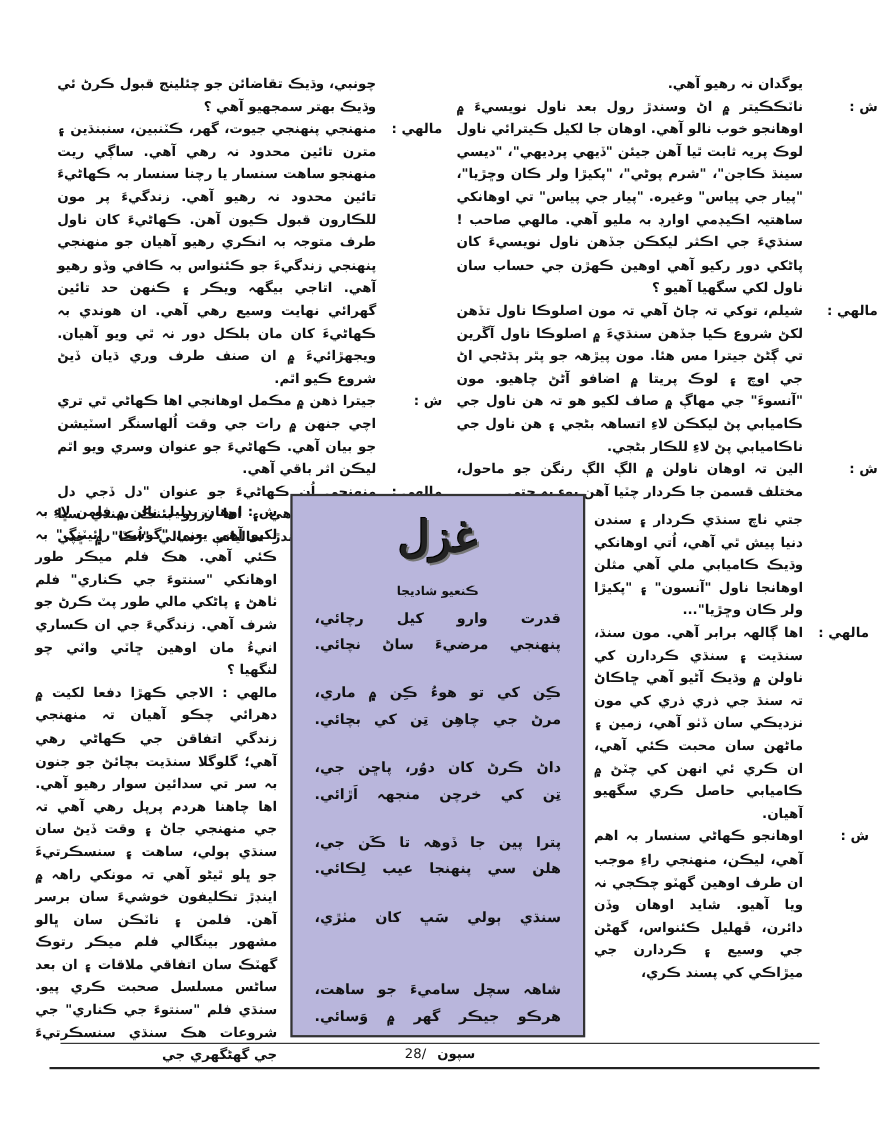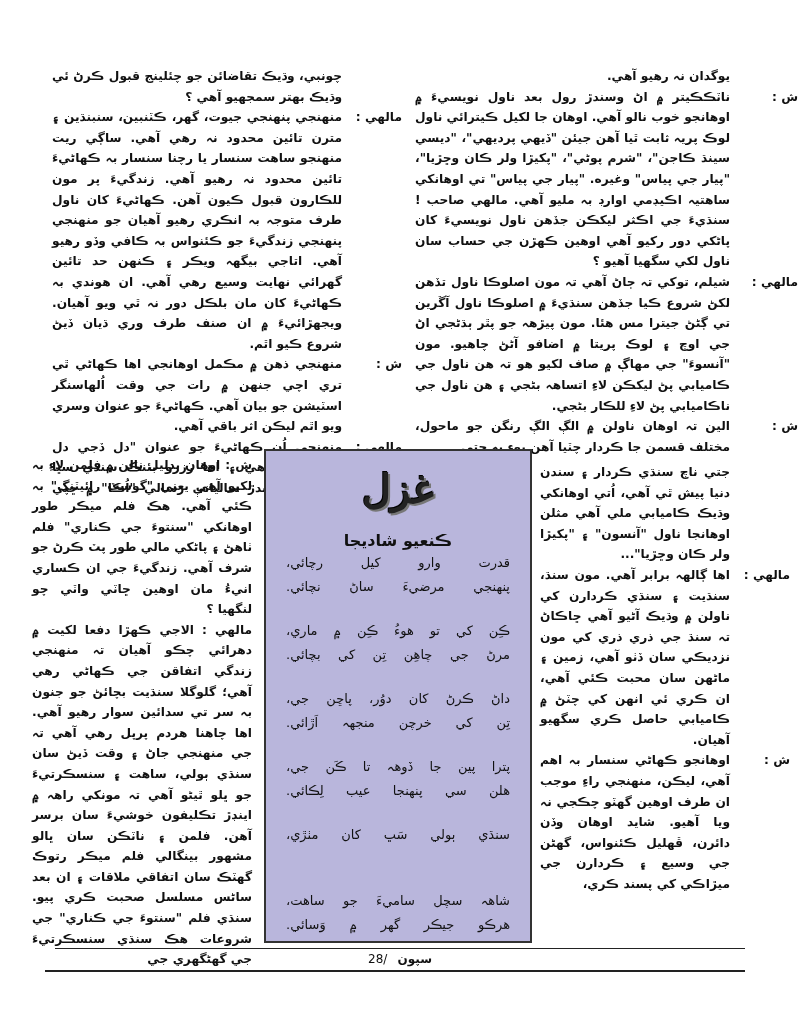--- a/index.html
+++ b/index.html
@@ -18,24 +18,24 @@
   .col-left .speaker { right:-60px; }
   .col-right-lower .speaker { right:-60px; }
   .inline-speaker { font-weight:bold; }
   .poem-box { position:absolute; left:264px; top:449px; width:268px; height:494px;
               background:#b9b6dc; border:2px solid #333; box-sizing:border-box; }
   .poem-title { position:absolute; left:0; right:0; top:14px; text-align:center; }
   .poem-title-glyph { display:inline-block; font-family:"DejaVu Serif", serif; font-size:40px;
                       font-weight:bold; color:#222; direction:rtl;
                       text-shadow: 2px 2px 0 #777, -1px -1px 0 #000; letter-spacing:2px; }
   .poet { position:absolute; left:0; right:0; top:80px; text-align:center; direction:rtl;
-          font-size:16px; font-weight:bold; }
+          font-size:11px; font-weight:bold; }
   .stanza { position:absolute; left:20px; right:20px; direction:rtl; text-align:center;
             font-size:13px; line-height:24px; font-family:"DejaVu Sans", sans-serif; }
-  .stanza .verse { display:block; text-align:justify; text-align-last:justify; }
+  .stanza .verse { display:block; text-align:justify; text-align-last:justify;font-weight:bold; }
   .footer-line-top { position:absolute; left:55px; top:948px; width:690px; height:1px; background:#222; }
   .footer-line-bot { position:absolute; left:45px; top:970px; width:700px; height:2px; background:#222; }
   .footer { position:absolute; left:0; right:0; top:951px; text-align:center; font-size:13px; }
   .footer .mag { font-weight:bold; font-size:12px; direction:rtl; }
   .footer .pg { font-size:12px; text-decoration:none; margin-right:6px; }
 </style>
 </head>
 <body>
 
 <div class="page">
@@ -61,21 +61,21 @@
   <div class="col col-left">
     <p class="para">
       <span>چونبي، وڌيڪ تقاضائن جو چئلينج قبول ڪرڻ ئي وڌيڪ بهتر سمجهيو آهي ؟</span>
     </p>
     <p class="para">
       <span class="speaker">مالهي :</span>
       <span>منهنجي پنهنجي جيوت، گهر، ڪٽنبين، سنبنڌين ۽ مترن تائين محدود نہ رهي آهي. ساڳي ريت منهنجو ساهت سنسار يا رچنا سنسار بہ ڪهاڻيءَ تائين محدود نہ رهيو آهي. زندگيءَ پر مون للڪارون قبول ڪيون آهن. ڪهاڻيءَ کان ناول طرف متوجہ بہ انڪري رهيو آهيان جو منهنجي پنهنجي زندگيءَ جو ڪئنواس بہ ڪافي وڏو رهيو آهي. اتاجي بيگهہ ويڪر ۽ ڪنهن حد تائين گهرائي نهايت وسيع رهي آهي. ان هوندي بہ ڪهاڻيءَ کان مان بلڪل دور نہ ٿي ويو آهيان. ويجهڙائيءَ ۾ ان صنف طرف وري ڌيان ڏيڻ شروع ڪيو اٿم.</span>
     </p>
     <p class="para">
       <span class="speaker">ش :</span>
-      <span>منهنجي ذهن ۾ مڪمل اوهانجي اها ڪهاڻي ٿي تري اچي جنهن ۾ رات جي وقت اُلهاسنگر اسٽيشن جو بيان آهي. ڪهاڻيءَ جو عنوان وسري ويو اٿم ليڪن اثر باقي آهي.</span>
+      <span>جيترا ذهن ۾ مڪمل اوهانجي اها ڪهاڻي ٿي تري اچي جنهن ۾ رات جي وقت اُلهاسنگر اسٽيشن جو بيان آهي. ڪهاڻيءَ جو عنوان وسري ويو اٿم ليڪن اثر باقي آهي.</span>
     </p>
     <p class="para">
       <span class="speaker">مالهي :</span>
       <span>منهنجي اُن ڪهاڻيءَ جو عنوان "دل ڏجي دل وارن کي" آهي ۽ اها رزرو بئنڪ سنڌي سڀا طرفان نڪرندڙ ساليانې رسالي "اُڪا" ۾ ڇپي هئي.</span>
     </p>
   </div>
 
   <div class="col col-right-lower" style="top:462px;">
     <p class="para">
       <span>جتي ناچ سنڌي ڪردار ۽ سندن دنيا پيش ٿي آهي، اُتي اوهانکي وڌيڪ ڪاميابي ملي آهي مثلن اوهانجا ناول "آنسون" ۽ "پکيڙا ولر ڪان وڇڙيا"...</span>

